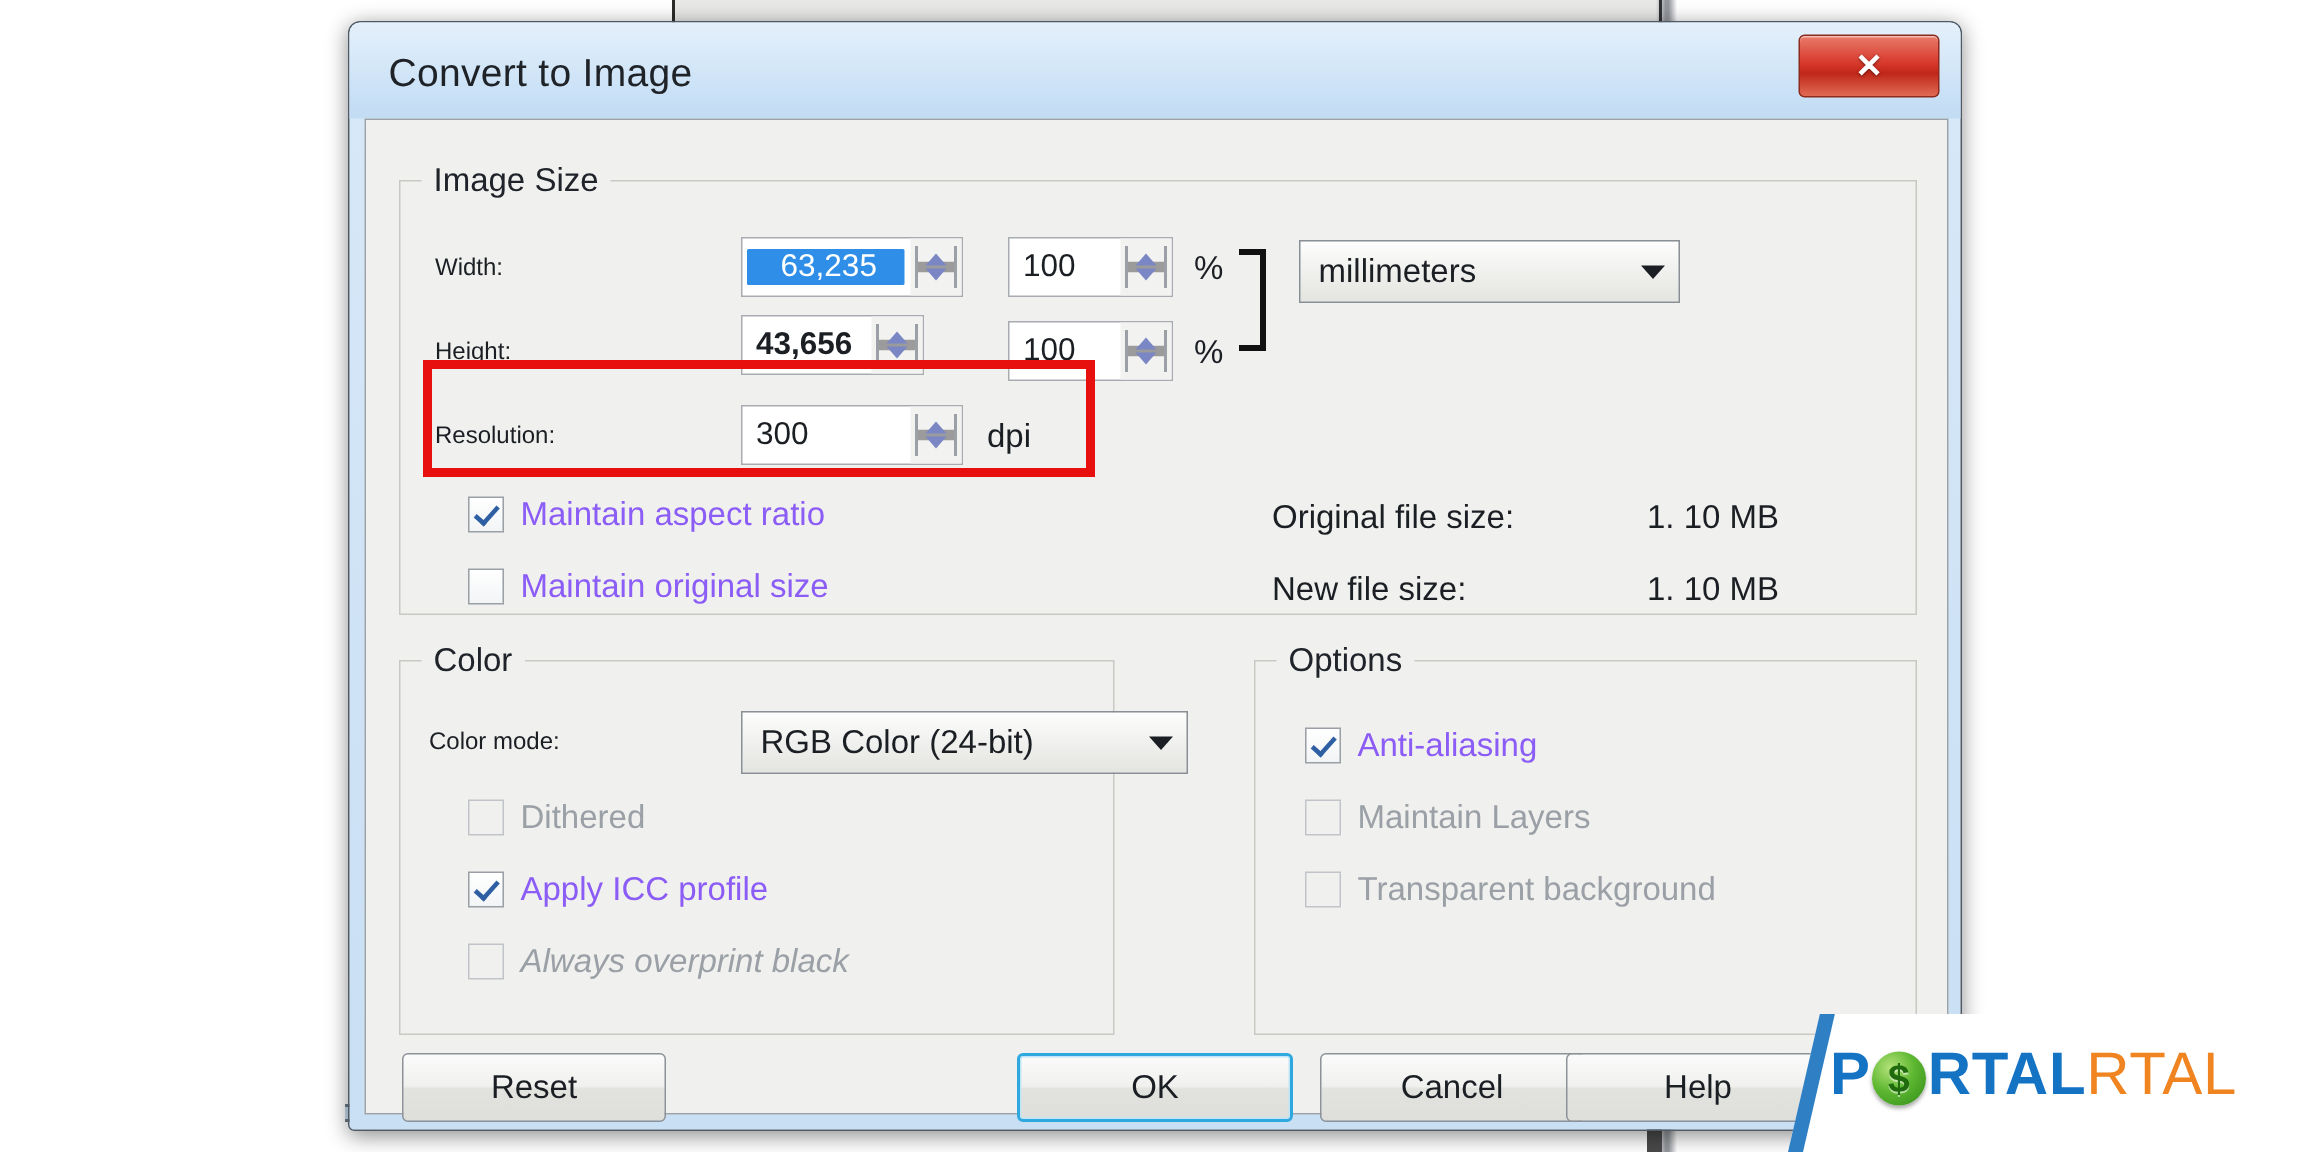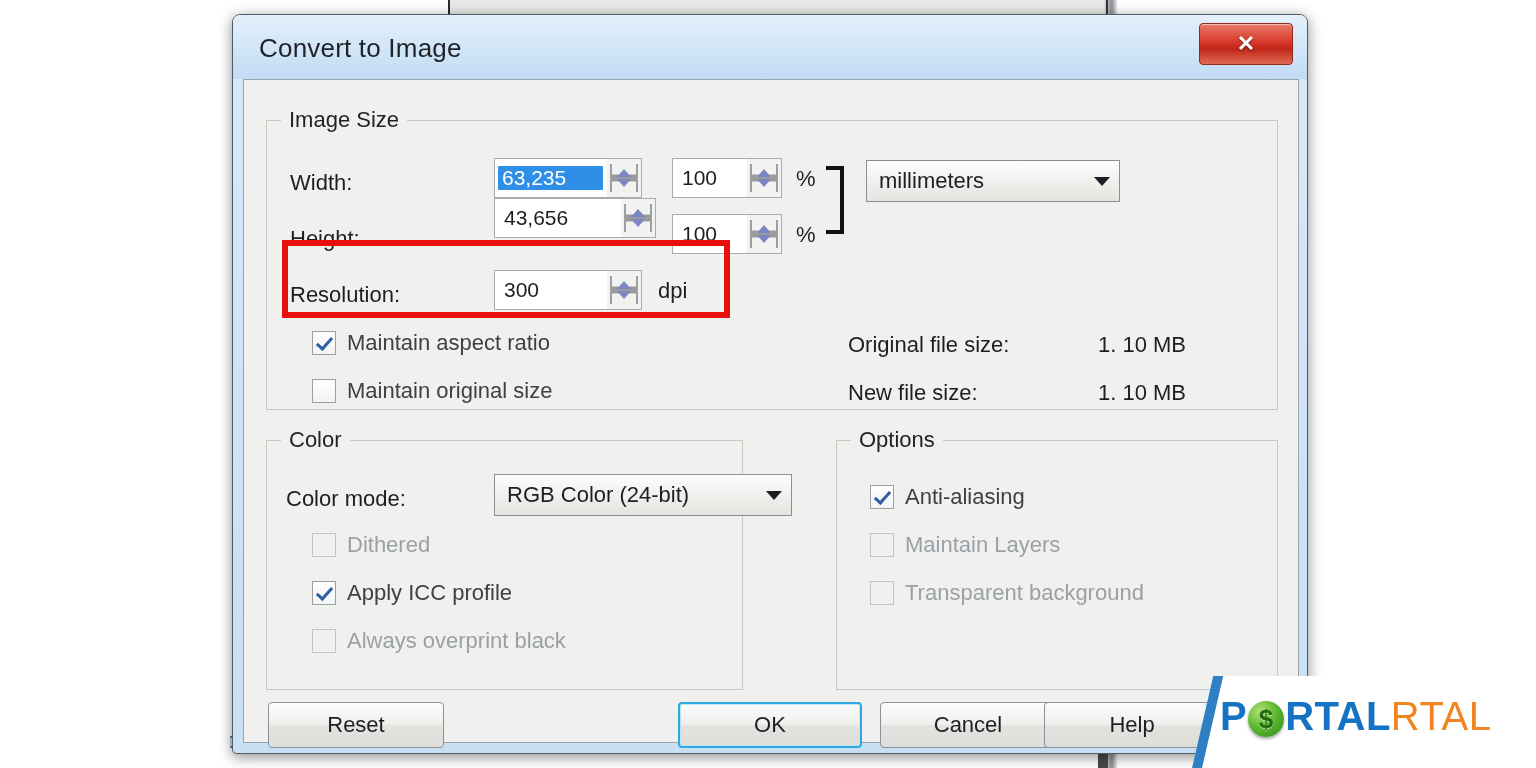--- a/index.html
+++ b/index.html
@@ -149,21 +149,21 @@
     color: #20242a;
   }
 
   #grp-image-size { left: 22px; top: 40px; width: 1012px; height: 290px; }
   #grp-color      { left: 22px; top: 360px; width: 477px; height: 250px; }
   #grp-options    { left: 592px; top: 360px; width: 442px; height: 250px; }
 
   
   .field-label {
     position: absolute;
-    font-size: 22px;
+    font-size: 16px;
     color: #1b1f24;
     white-space: nowrap;
   }
 
   .spinbox {
     position: absolute;
     height: 40px;
     background: #ffffff;
     border: 1px solid #a8acb1;
     box-sizing: border-box;
@@ -307,21 +307,21 @@
     top: 2px;
     width: 6px;
     height: 13px;
     border: solid #2e5fa3;
     border-width: 0 3px 3px 0;
     transform: rotate(42deg);
   }
   .cb-label {
     margin-left: 11px;
     font-size: 22px;
-    color: #404040;
+    color: #8b5cf6;
   }
   .cbrow.disabled .cb-label { color: #9aa0a6; }
 
   
   .info-label {
     position: absolute;
     font-size: 22px;
     color: #1b1f24;
     white-space: nowrap;
   }
@@ -442,42 +442,42 @@
 
     <div class="client">
 
       <div class="group" id="grp-image-size">
         <div class="group-title">Image Size</div>
       </div>
 
       <div class="field-label" style="left:46px; top:90px;">
         <span>Width:</span>
       </div>
-      <div class="spinbox" style="left:250px; top:78px; width:148px;">
+      <div class="spinbox" style="left:250px; top:78px; width:148px;text-align:center;">
         <div class="spin-value selected">63,235</div>
         <div class="spin-arrows">
           <div class="spin-bar"></div>
           <div class="arr up"></div>
           <div class="arr down"></div>
         </div>
       </div>
       <div class="spinbox" style="left:428px; top:78px; width:110px;">
         <div class="spin-value">100</div>
         <div class="spin-arrows">
           <div class="spin-bar"></div>
           <div class="arr up"></div>
           <div class="arr down"></div>
         </div>
       </div>
       <div class="suffix" style="left:552px; top:86px;">%</div>
 
       <div class="field-label" style="left:46px; top:146px;">
         <span>Height:</span>
       </div>
-      <div class="spinbox" style="left:250px; top:118px; width:162px;">
+      <div class="spinbox" style="left:250px; top:130px; width:122px;font-weight:bold;">
         <div class="spin-value">43,656</div>
         <div class="spin-arrows">
           <div class="spin-bar"></div>
           <div class="arr up"></div>
           <div class="arr down"></div>
         </div>
       </div>
       <div class="spinbox" style="left:428px; top:134px; width:110px;">
         <div class="spin-value">100</div>
         <div class="spin-arrows">
@@ -539,21 +539,21 @@
       </div>
 
       <div class="cbrow disabled" style="left:68px; top:452px;">
         <div class="cbox"></div>
         <div class="cb-label">Dithered</div>
       </div>
       <div class="cbrow" style="left:68px; top:500px;">
         <div class="cbox checked"></div>
         <div class="cb-label">Apply ICC profile</div>
       </div>
-      <div class="cbrow disabled" style="left:68px; top:548px;">
+      <div class="cbrow disabled" style="left:68px; top:548px;font-style:italic;">
         <div class="cbox"></div>
         <div class="cb-label">Always overprint black</div>
       </div>
 
       <div class="group" id="grp-options">
         <div class="group-title">Options</div>
       </div>
 
       <div class="cbrow" style="left:626px; top:404px;">
         <div class="cbox checked"></div>

